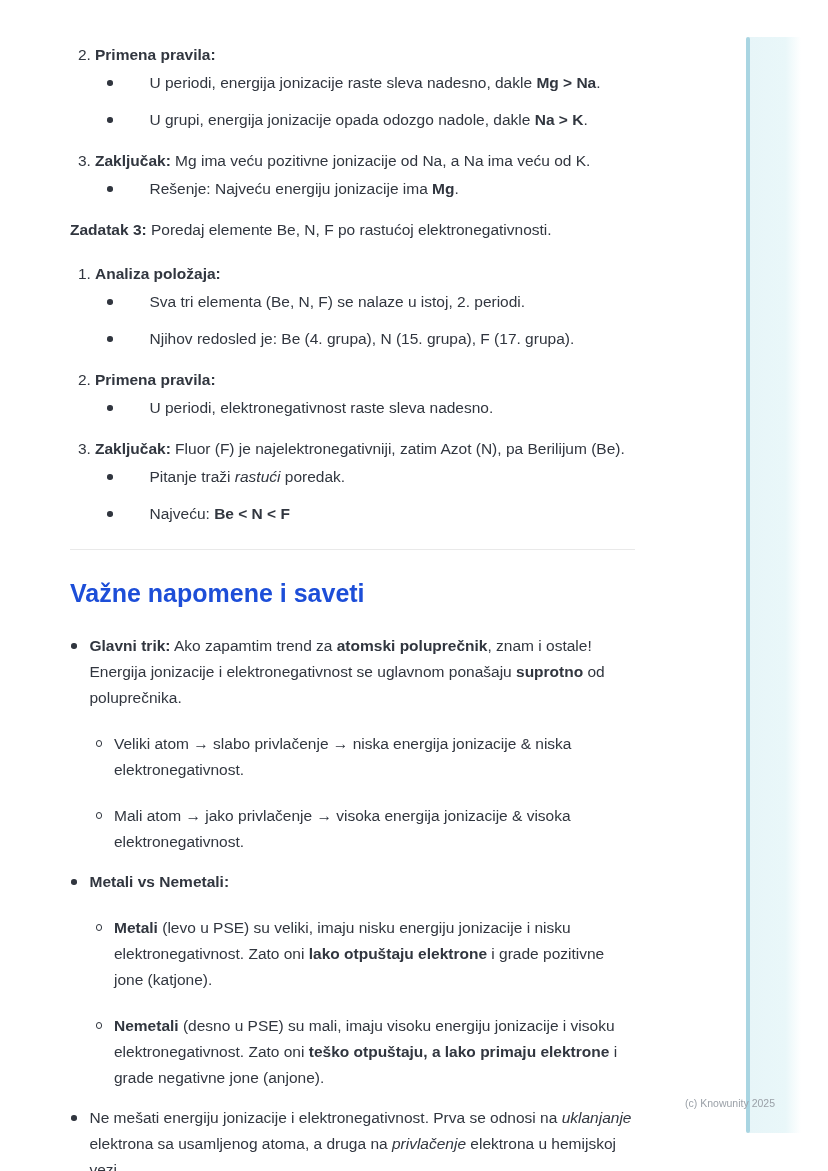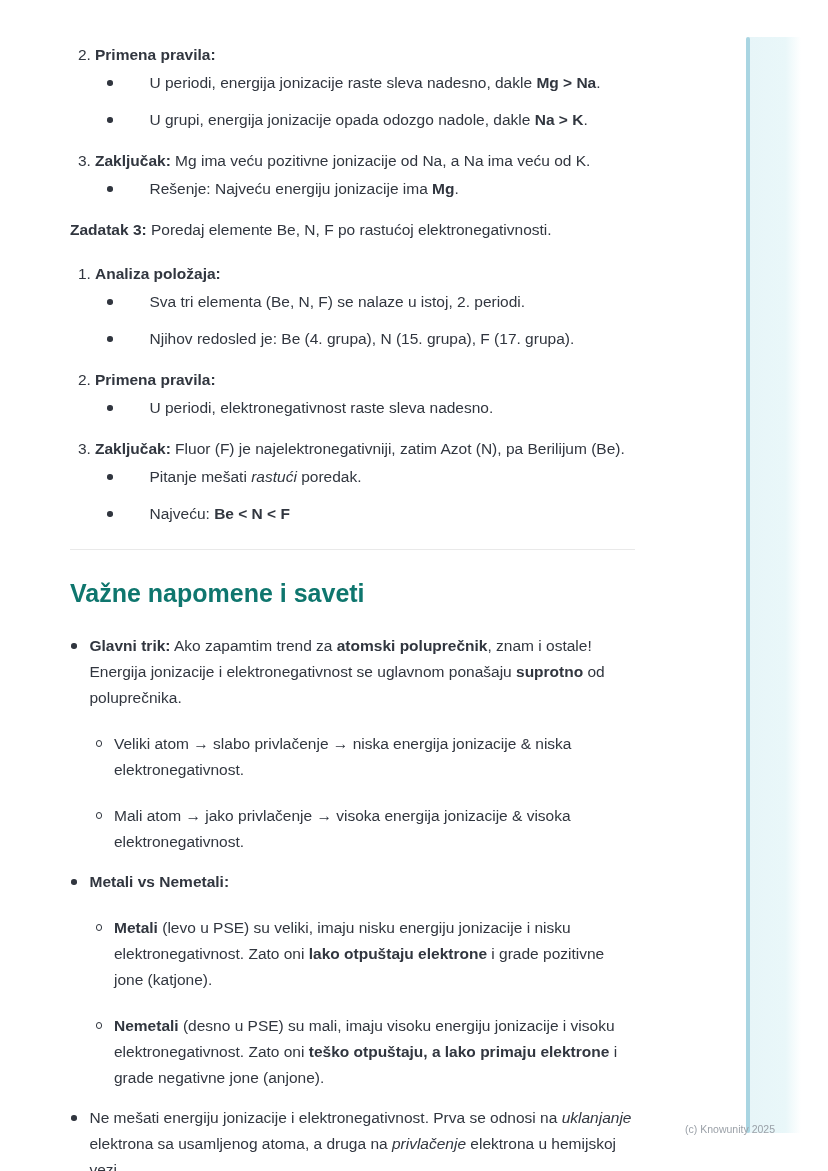--- a/index.html
+++ b/index.html
@@ -48,27 +48,27 @@
   .circ{
     flex:0 0 auto;width:4.5px;height:4.5px;border:1.5px solid #31363f;
     border-radius:50%;background:transparent;margin:9px 12px 0 6px;
   }
 
   .para{margin:8px 0 18px 0;}
 
   .divider{height:1px;background:#e9e9e9;border:0;margin:22px 0 0 0;width:565px;}
 
   .notes-heading{
-    font-size:25px;line-height:32px;font-weight:700;color:#0f766e;
+    font-size:25px;line-height:32px;font-weight:700;color:#1d4ed8;
     margin:27px 0 24px 0;
   }
 
   .copyright{
     position:absolute;
-    top:1122px;
+    top:1096px;
     right:53px;
     font-size:10.5px;
     line-height:14px;
     color:#9ba1a8;
     z-index:3;
   }
 
   
   .edge-panel{
     position:absolute;
@@ -158,21 +158,21 @@
         </div>
       </div>
 
       <div class="oli">
         <span class="num">3.</span>
         <div class="oli-body">
           <p class="t oli-title"><span style="font-weight: 700;">Zaključak:</span><span> Fluor (F) je najelektronegativniji, zatim Azot (N), pa Berilijum (Be).</span></p>
           <div class="ul1">
             <div class="li">
               <span class="disc"></span>
-              <p class="t"><span>Pitanje mešati </span><span style="font-style: italic;">rastući</span><span> poredak.</span></p>
+              <p class="t"><span>Pitanje traži </span><span style="font-style: italic;">rastući</span><span> poredak.</span></p>
             </div>
             <div class="li">
               <span class="disc"></span>
               <p class="t"><span>Najveću: </span><span style="font-weight: 700;">Be &lt; N &lt; F</span></p>
             </div>
           </div>
         </div>
       </div>
 
     </section>

